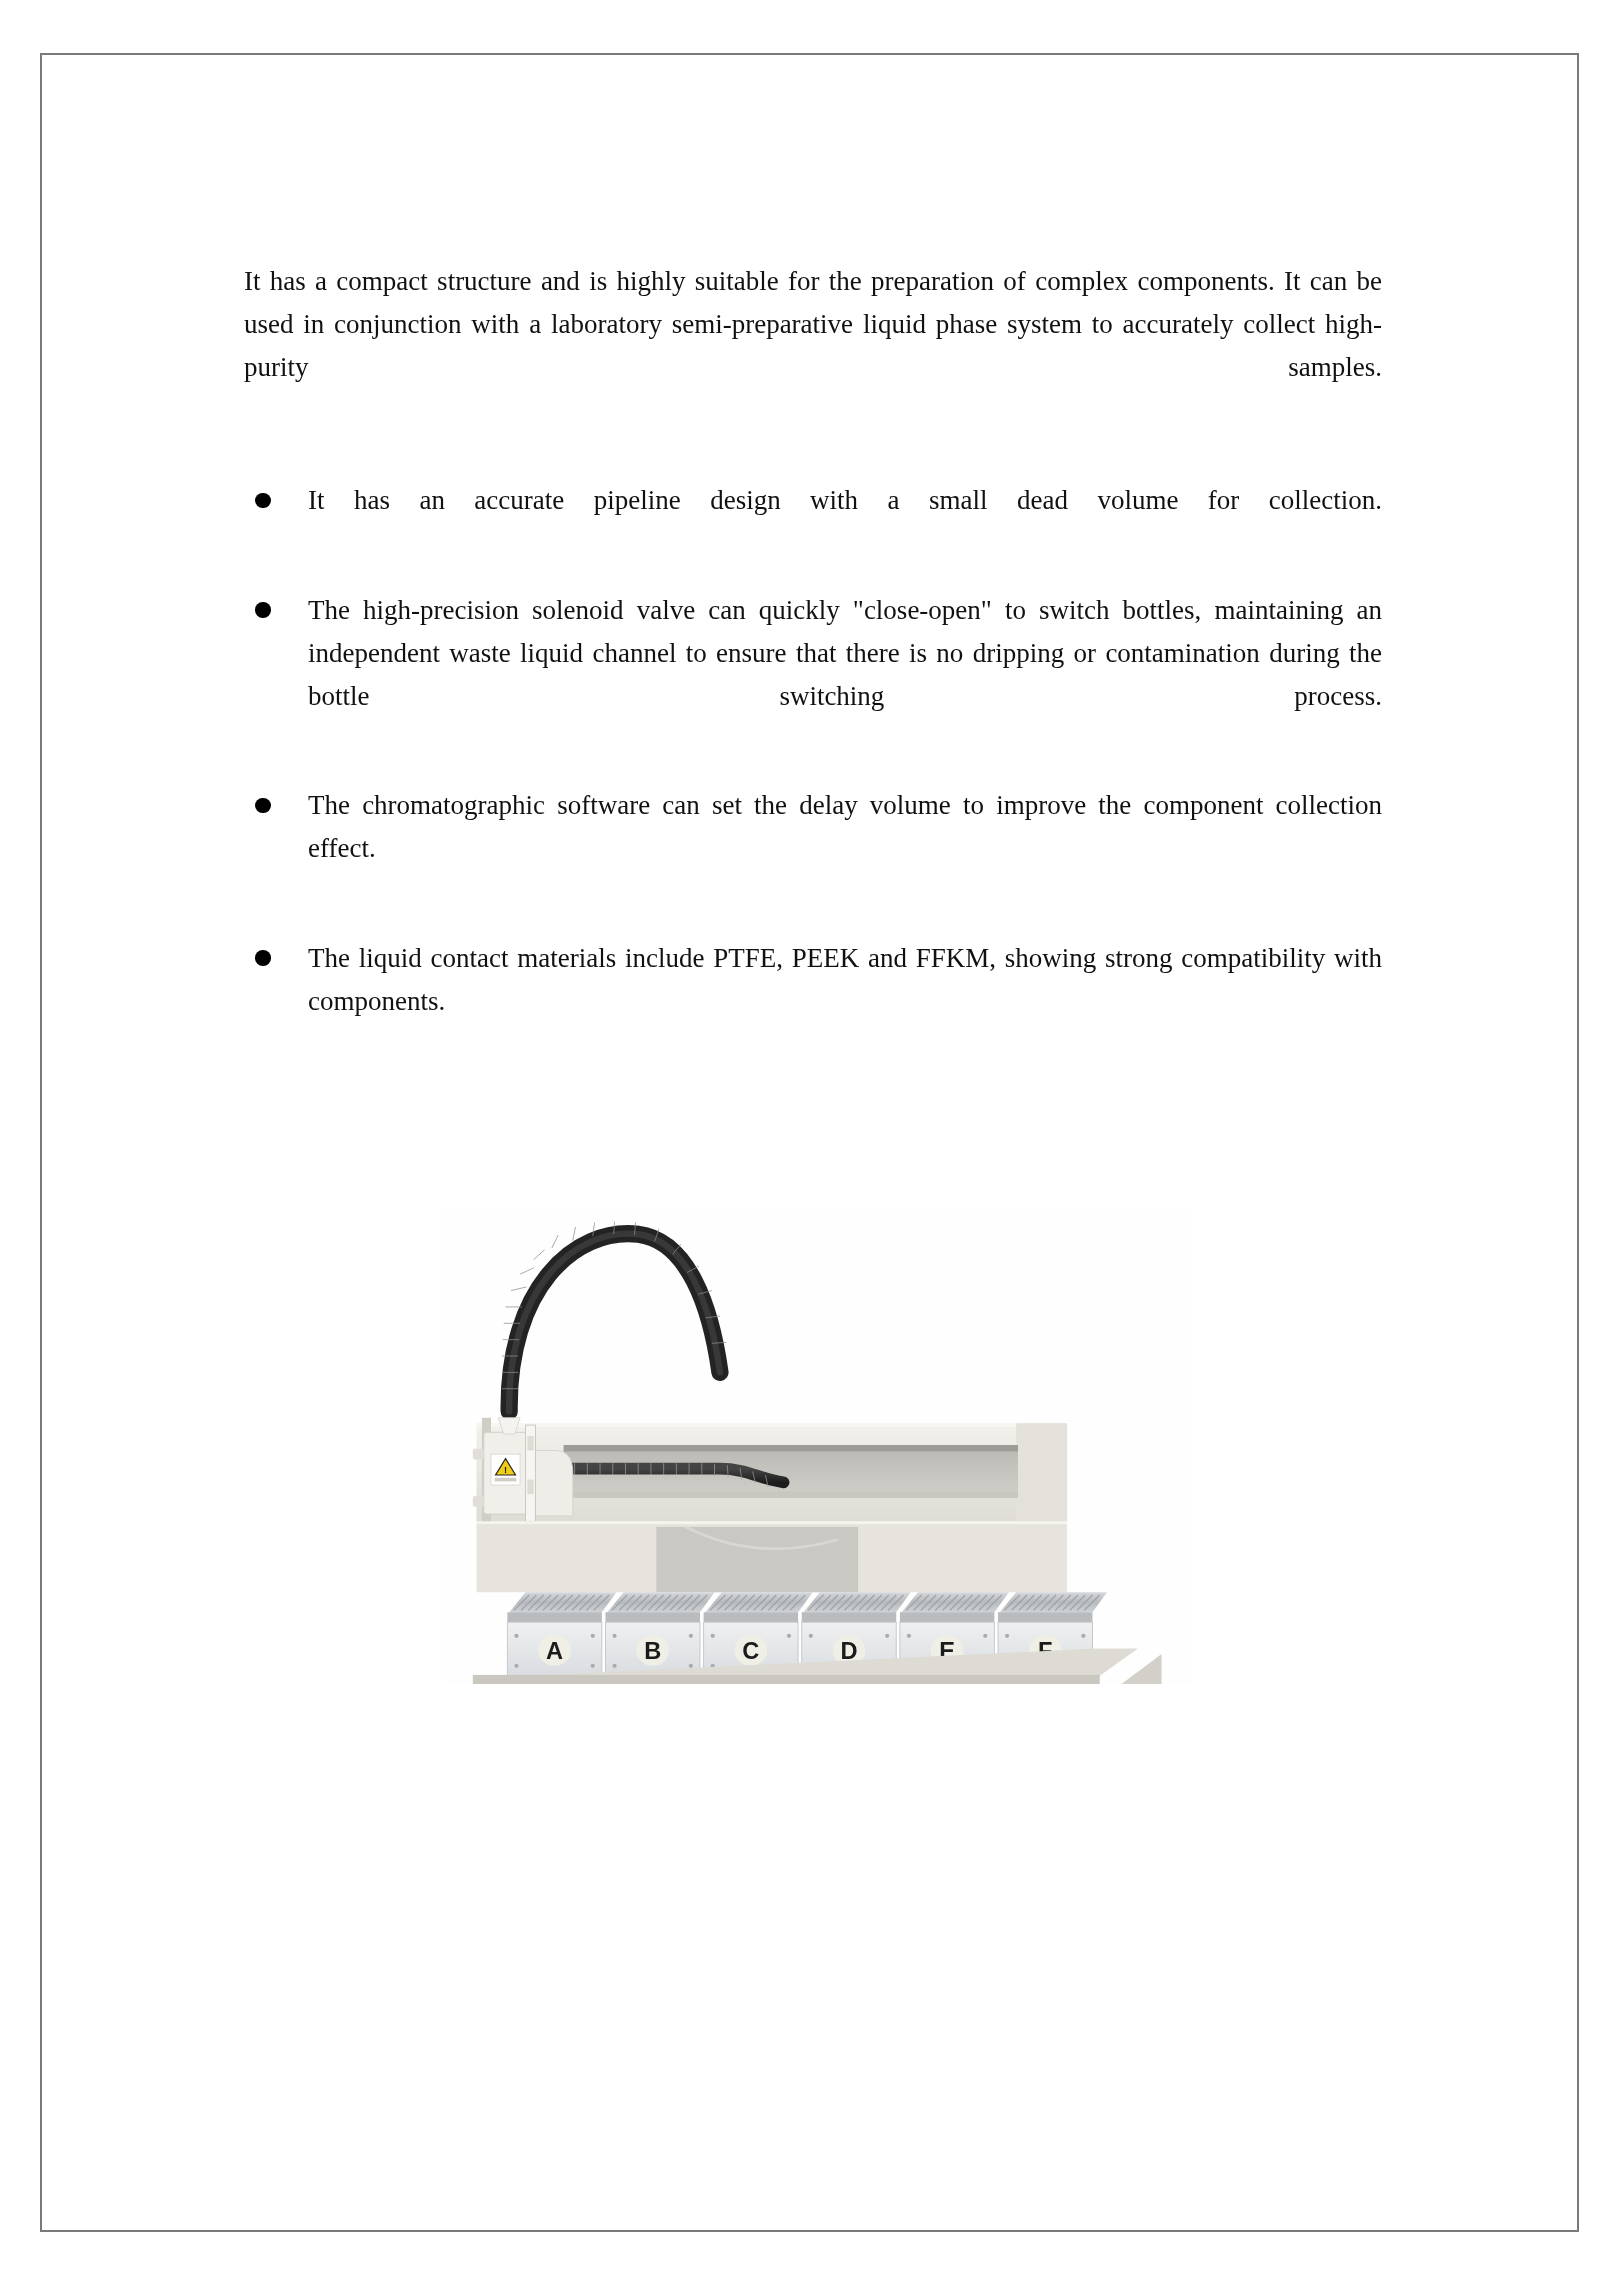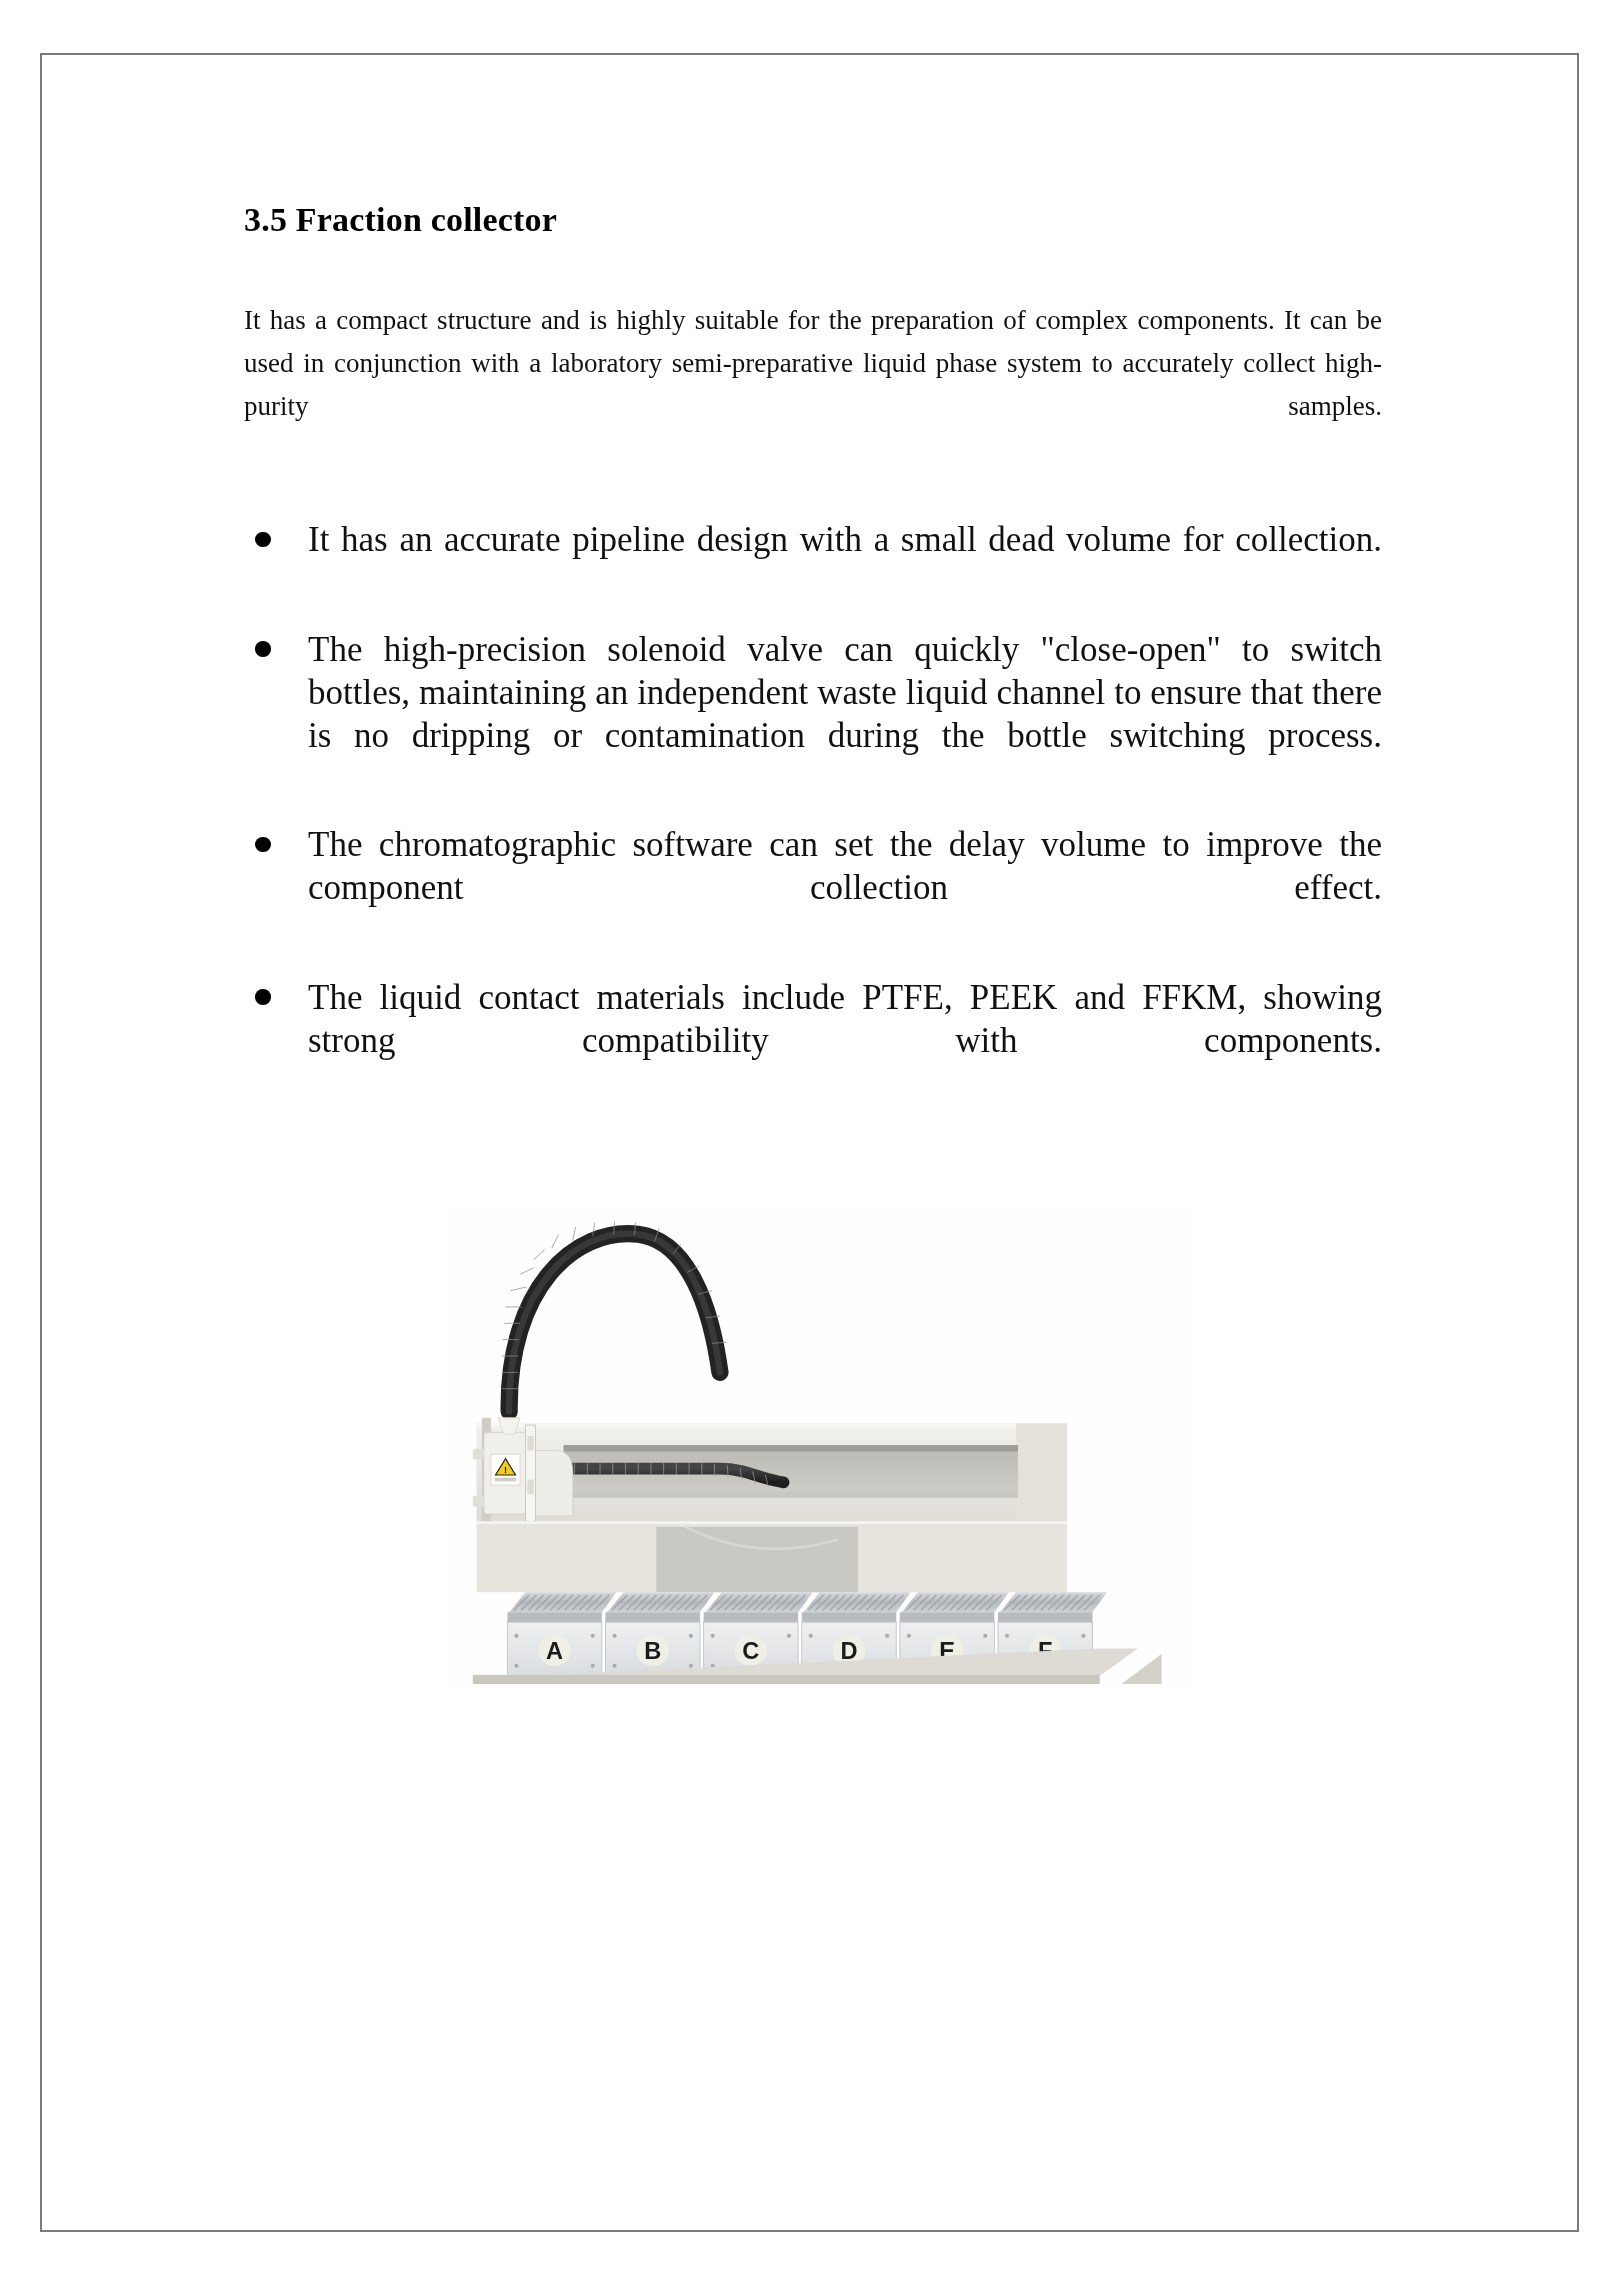--- a/index.html
+++ b/index.html
@@ -55,21 +55,21 @@
   
   .bullets {
     margin-top: 47px;
     list-style: none;
     padding: 0;
     margin-left: 0;
   }
   .bullet-item {
     position: relative;
     padding-left: 64px;
-    font-size: 35px;
+    font-size: 27px;
     line-height: 43px;
     text-align: justify;
     text-justify: inter-word;
     color: #111111;
     margin-bottom: 23.6px;
   }
   .bullet-item:last-child { margin-bottom: 0; font-family: Liberation Serif, serif; }
 
   .bullet-marker {
     position: absolute;
@@ -102,21 +102,20 @@
 
   .device-svg { display: block; width: 744px; height: 477px; }
 </style>
 </head>
 <body>
 
 <div class="page">
 
   <div class="content">
 
-    <h1 class="heading">3.5 Fraction collector</h1>
 
     <p class="intro">It has a compact structure and is highly suitable for the preparation of complex components. It can be used in conjunction with a laboratory semi-preparative liquid phase system to accurately collect high-purity samples.</p>
 
     <ul class="bullets">
 
       <li class="bullet-item">
         <span class="bullet-marker"></span>
         <span class="bullet-text">It has an accurate pipeline design with a small dead volume for collection.</span>
       </li>
 

